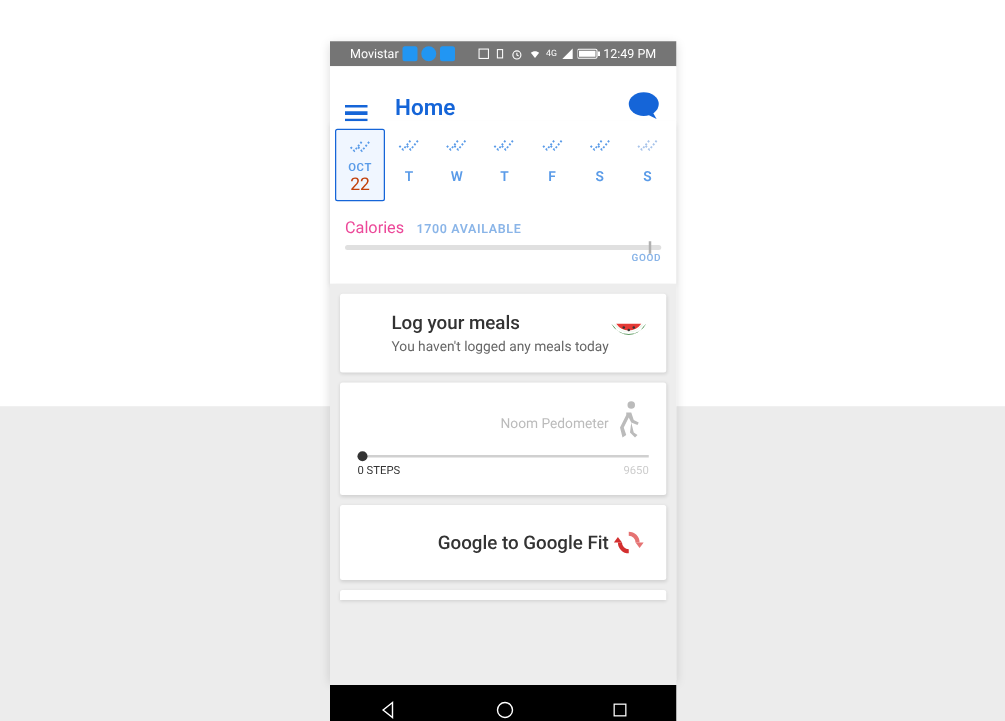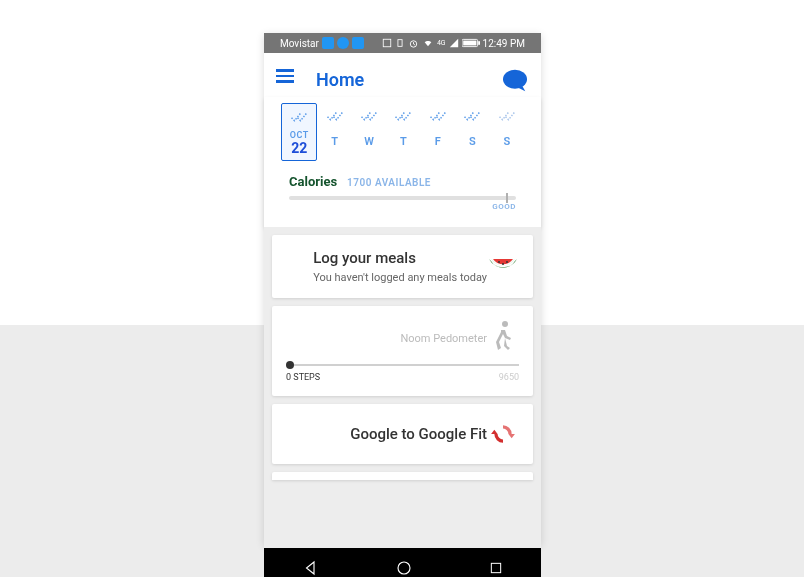--- a/index.html
+++ b/index.html
@@ -3,36 +3,36 @@
 <meta charset="utf-8">
 <style>
 *{box-sizing:border-box;margin:0;padding:0;font-family:Roboto,Arial,sans-serif}
 body{background:#fff;width:804px;height:577px;position:relative}
 .bg-gray{position:absolute;top:325px;left:0;right:0;bottom:0;background:#ececec}
 .phone{position:absolute;left:264px;top:33px;width:277px;height:511px;background:#fff;box-shadow:0 2px 8px rgba(0,0,0,0.15)}
 .status-bar{height:20px;background:#757575;display:flex;align-items:center;justify-content:space-between;padding:0 16px;font-size:10px;color:#fff}
 .status-left{display:flex;align-items:center;gap:3px}
 .status-right{display:flex;align-items:center;gap:3px}
 .blueicon{width:12px;height:12px;background:#2196f3;border-radius:2px;display:inline-block}
-.app-bar{height:44px;display:flex;align-items:flex-start;padding:16px 12px;background:#fff}
+.app-bar{height:44px;display:flex;align-items:flex-end;padding:0 12px;background:#fff}
 .menu-icon{width:22px;display:flex;flex-direction:column;gap:3px;cursor:pointer}
 .menu-icon span{height:2.5px;background:#1565d8;width:18px}
 .title{color:#1565d8;font-weight:600;font-size:18px;margin-left:18px;flex:1}
 .chat-bubble{width:28px;height:24px;position:relative}
 .chat-bubble svg{width:28px;height:24px}
-.days-card{background:#fff;padding:6px 13px 10px;box-shadow:0 2px 4px rgba(0,0,0,0.1)}
+.days-card{background:#fff;padding:6px 0 10px;box-shadow:0 2px 4px rgba(0,0,0,0.1)}
 .days{display:flex;padding:0 4px}
 .day{flex:1;text-align:center;padding:4px 2px;cursor:pointer}
 .day.selected{border:1px solid #1565d8;background:#f0f6ff;border-radius:2px}
 .check{height:18px;display:flex;justify-content:center;align-items:center;margin-bottom:4px}
 .day-label{font-size:9px;color:#5a9be8;font-weight:600;letter-spacing:0.5px}
-.day-num{font-size:14px;color:#1d4ed8;font-weight:700}
+.day-num{font-size:14px;color:#c2410c;font-weight:400}
 .day-letter{font-size:11px;color:#5a9be8;font-weight:600;margin-top:10px}
 .cal-row{padding:10px 12px 2px}
-.cal-label{color:#14532d;font-size:13px;font-weight:700}
+.cal-label{color:#ec4899;font-size:13px;font-weight:400}
 .cal-avail{color:#8ab5e8;font-size:10px;font-weight:600;margin-left:6px;letter-spacing:0.5px}
 .progress{margin:4px 12px 2px;height:4px;background:#e0e0e0;position:relative;border-radius:2px}
 .progress .marker{position:absolute;right:8px;top:-3px;width:2px;height:10px;background:#b0b0b0}
 .good{text-align:right;font-size:8px;color:#8ab5e8;padding:0 12px 6px;font-weight:600;letter-spacing:0.5px}
 .gray-area{background:#ededed;padding:8px;flex:1}
 .card{background:#fff;border-radius:2px;padding:14px 14px;margin-bottom:8px;box-shadow:0 1px 3px rgba(0,0,0,0.12)}
 .card-row{display:flex;align-items:center;justify-content:flex-end}
 .card-title{font-size:15px;color:#333;font-weight:500}
 .card-sub{font-size:11px;color:#666;margin-top:4px}
 .card-title.muted{color:#aaa}

